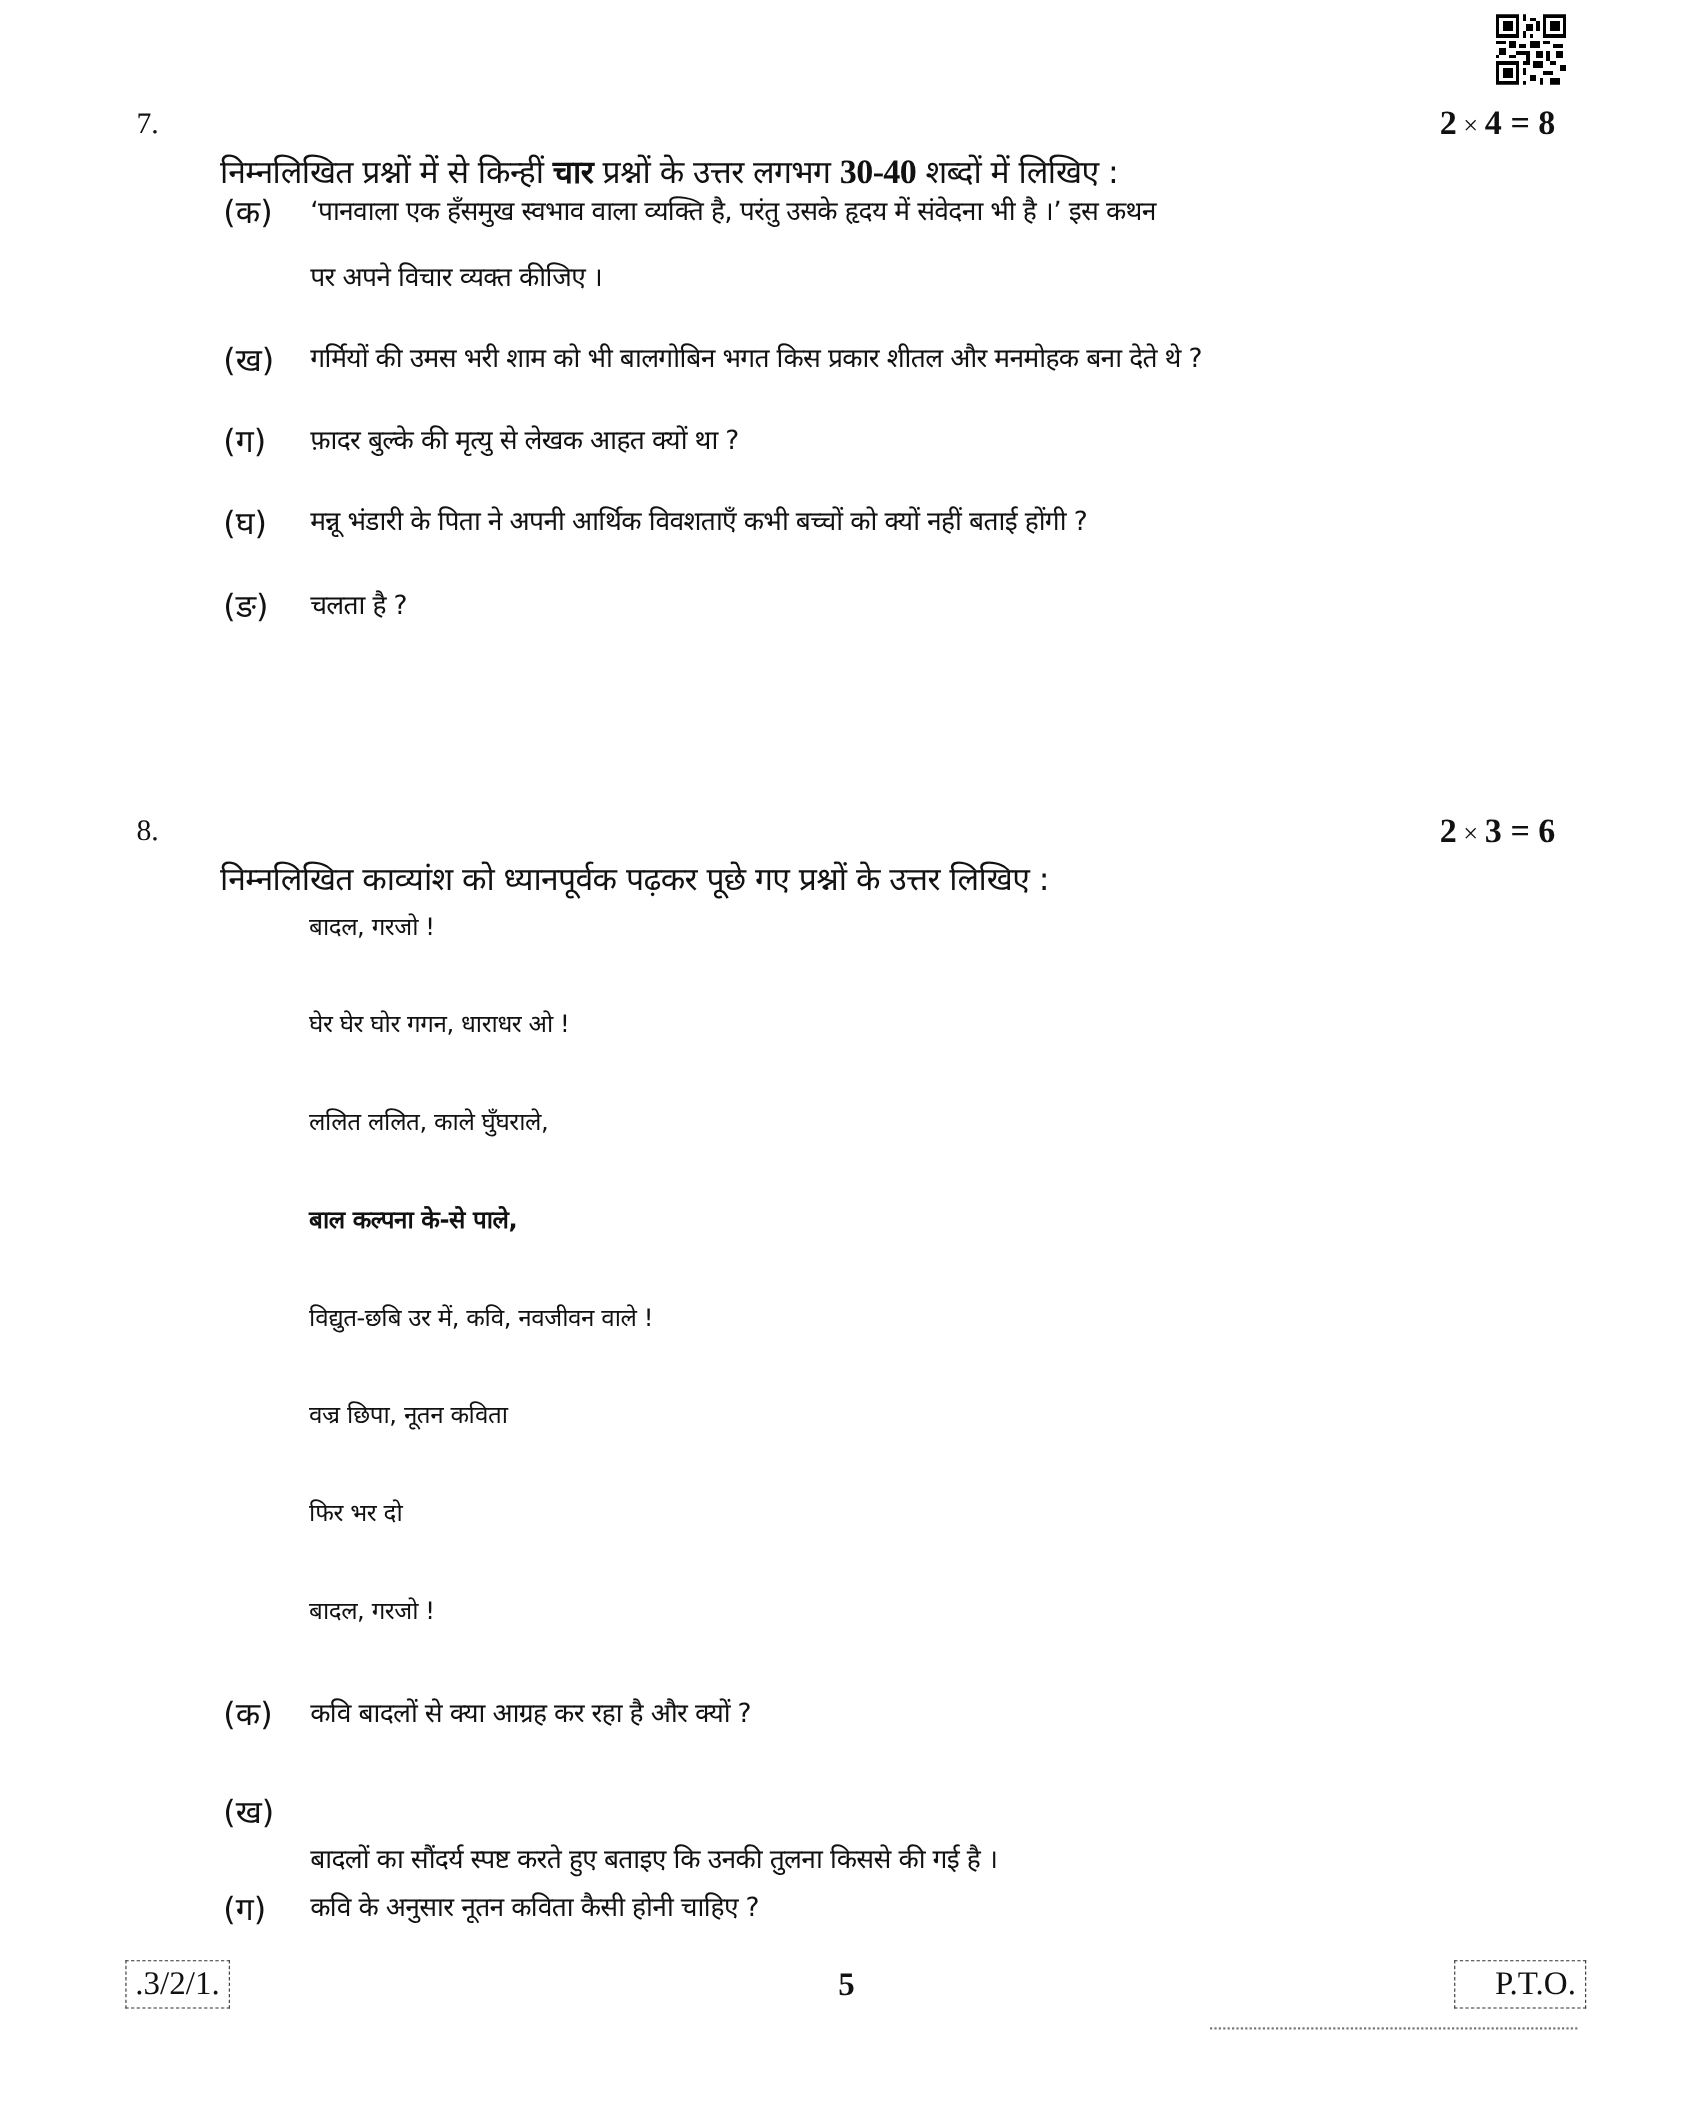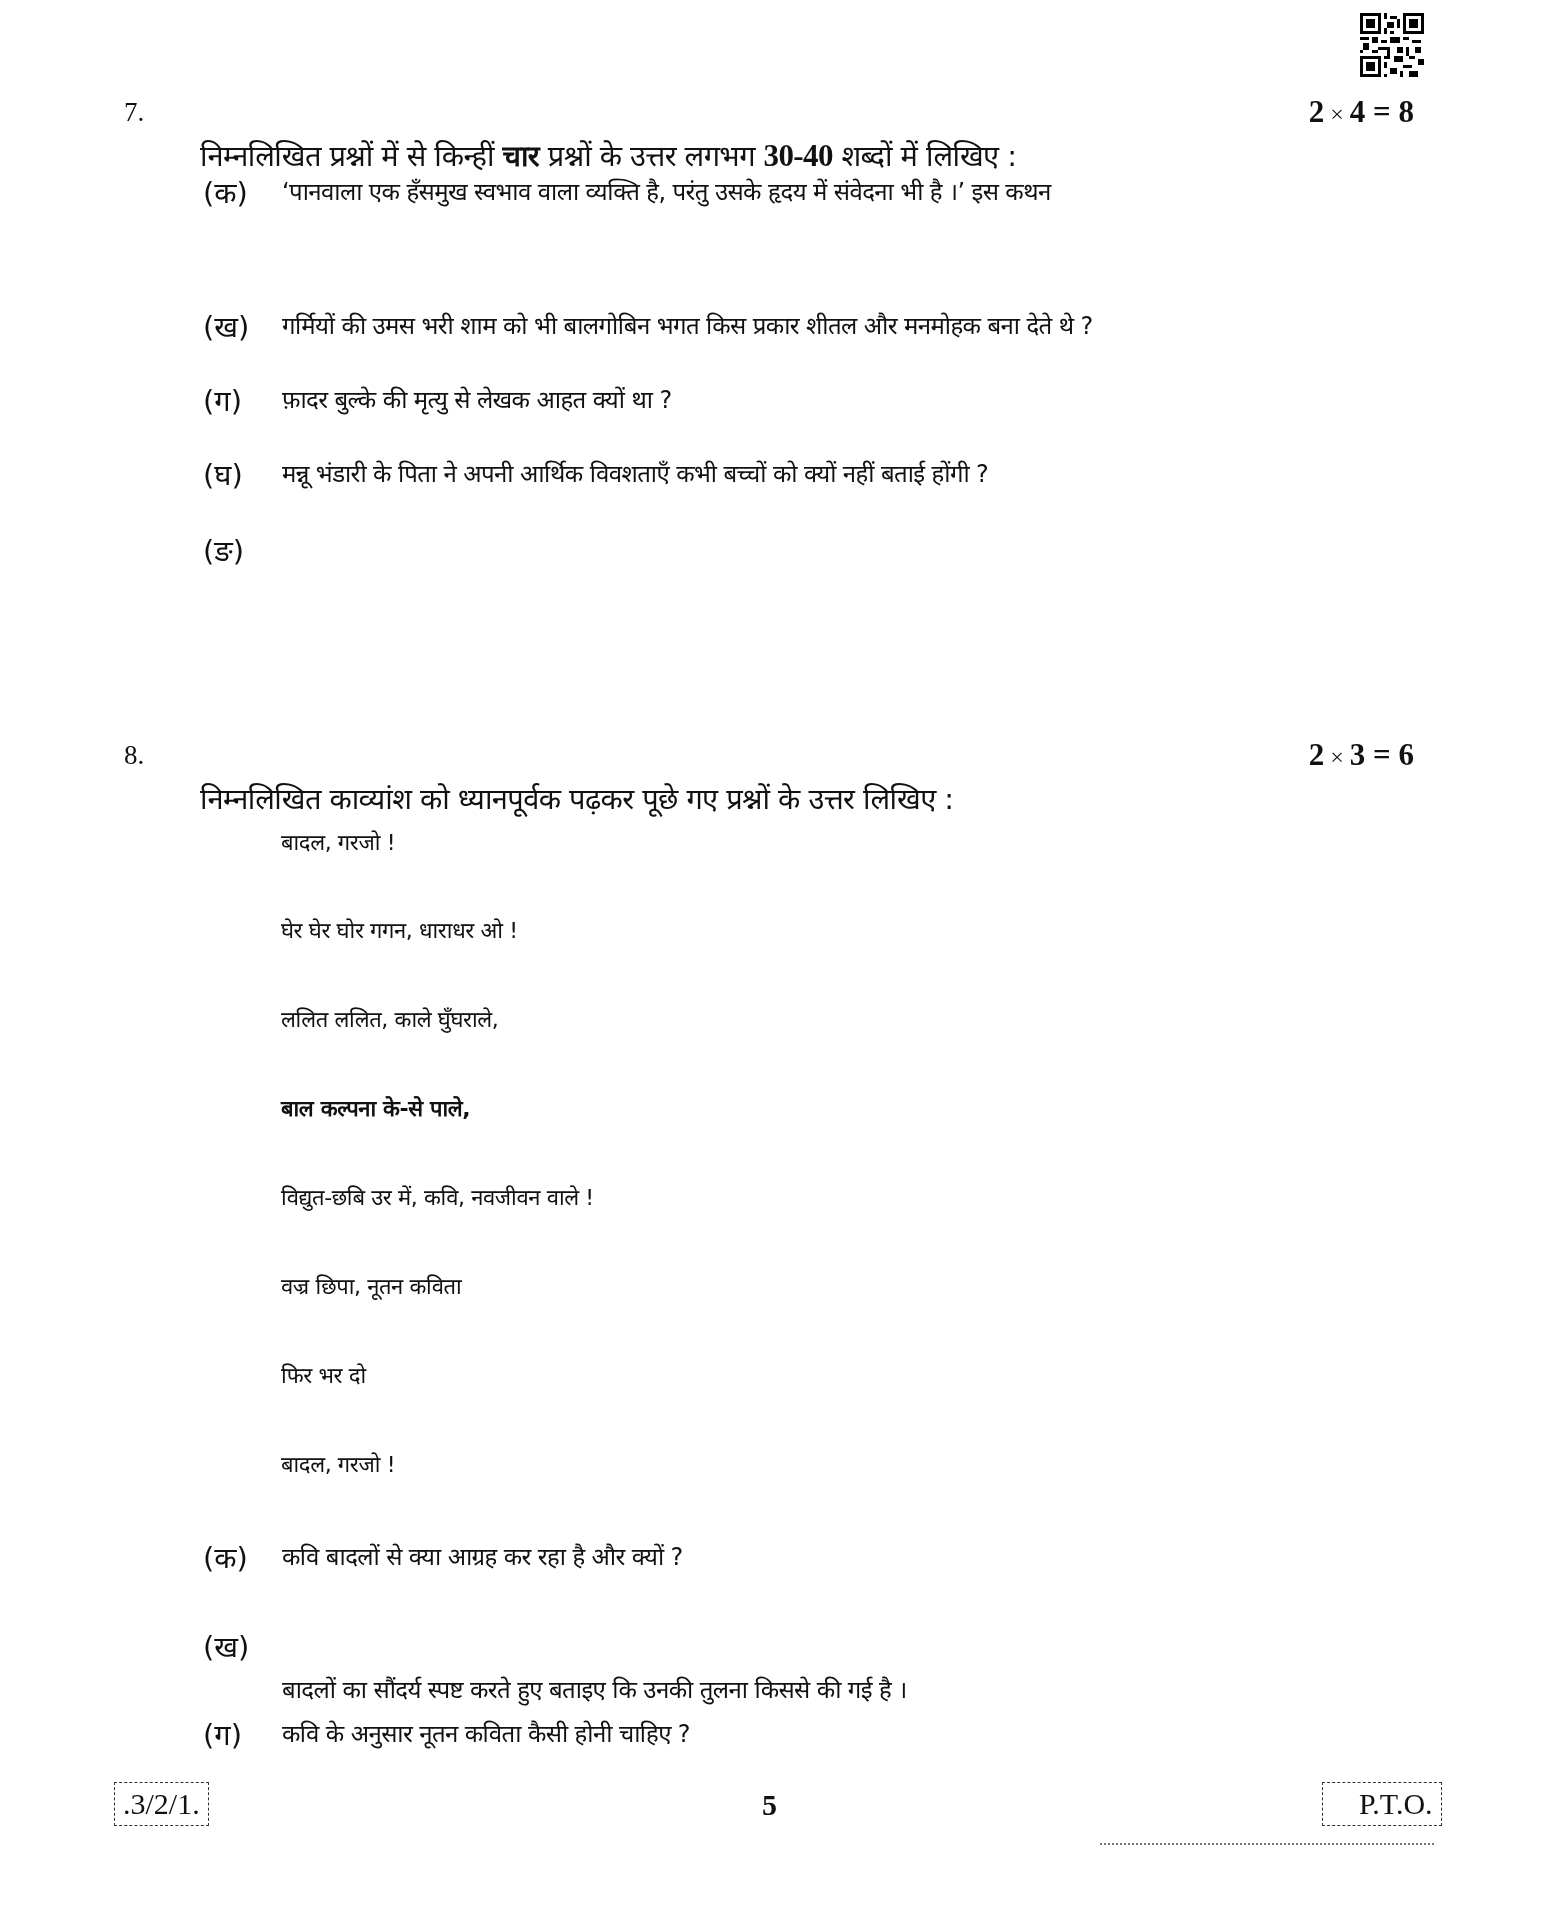--- a/index.html
+++ b/index.html
@@ -130,33 +130,35 @@
   </svg>
 </div>
 
 <div class="abs qnum" style="left:124px; top:97px;">7.</div>
 <div class="abs qtext" style="left:200px; top:95px;"><span>निम्नलिखित प्रश्नों में से किन्हीं </span><b class="em">चार</b><span> प्रश्नों के उत्तर लगभग </span><b class="em" style="font-family:'Liberation Serif',serif; font-size:31px;">30-40</b><span> शब्दों में लिखिए :</span></div>
 <div class="abs marks" style="right:133px; top:94px;"><span>2</span><span class="x">×</span><span>4</span> <span>=</span> <span>8</span></div>
 
 <div class="abs sub-label" style="left:203px; top:172px;">(क)</div>
 <div class="abs sub-text" style="left:282px; top:162px;">
   <div>‘पानवाला एक हँसमुख स्वभाव वाला व्यक्ति है, परंतु उसके हृदय में संवेदना भी है ।’ इस कथन</div>
+  <div>पर अपने विचार व्यक्त कीजिए ।</div>
 </div>
 
 <div class="abs sub-label" style="left:203px; top:306px;">(ख)</div>
 <div class="abs sub-text" style="left:282px; top:296px;">गर्मियों की उमस भरी शाम को भी बालगोबिन भगत किस प्रकार शीतल और मनमोहक बना देते थे ?</div>
 
 <div class="abs sub-label" style="left:203px; top:380px;">(ग)</div>
 <div class="abs sub-text" style="left:282px; top:370px;">फ़ादर बुल्के की मृत्यु से लेखक आहत क्यों था ?</div>
 
 <div class="abs sub-label" style="left:203px; top:454px;">(घ)</div>
 <div class="abs sub-text" style="left:282px; top:444px;">मन्नू भंडारी के पिता ने अपनी आर्थिक विवशताएँ कभी बच्चों को क्यों नहीं बताई होंगी ?</div>
 
 <div class="abs sub-label" style="left:203px; top:530px;">(ङ)</div>
 <div class="abs sub-text" style="left:282px; top:520px;">
+  <div>चलता है ?</div>
 </div>
 
 <div class="abs qnum" style="left:124px; top:740px;">8.</div>
 <div class="abs qtext" style="left:200px; top:738px;">निम्नलिखित काव्यांश को ध्यानपूर्वक पढ़कर पूछे गए प्रश्नों के उत्तर लिखिए :</div>
 <div class="abs marks" style="right:133px; top:737px;"><span>2</span><span class="x">×</span><span>3</span> <span>=</span> <span>6</span></div>
 
 <div class="abs poem-line" style="left:281px; top:826px;">बादल, गरजो !</div>
 <div class="abs poem-line" style="left:281px; top:914px;">घेर घेर घोर गगन, धाराधर ओ !</div>
 <div class="abs poem-line" style="left:281px; top:1003px;">ललित ललित, काले घुँघराले,</div>
 <div class="abs poem-line" style="left:281px; top:1092px;font-weight:bold;">बाल कल्पना के-से पाले,</div>

